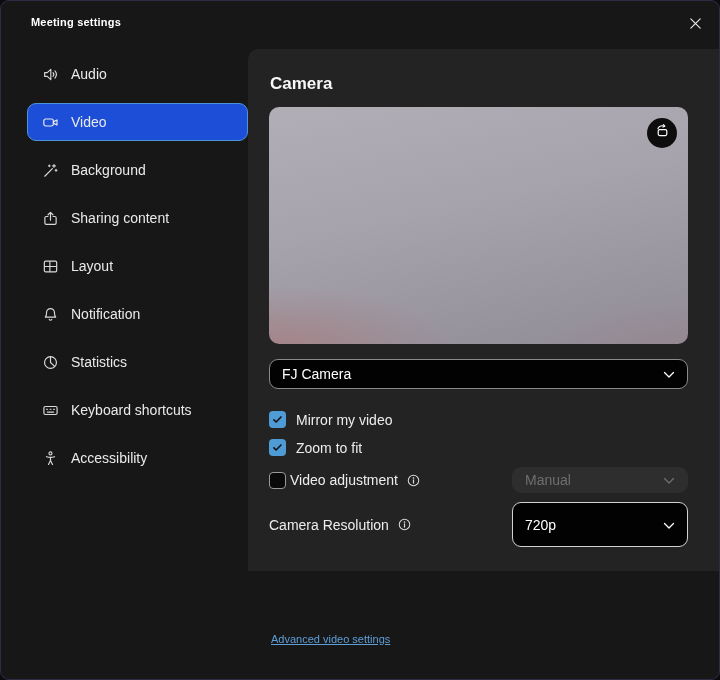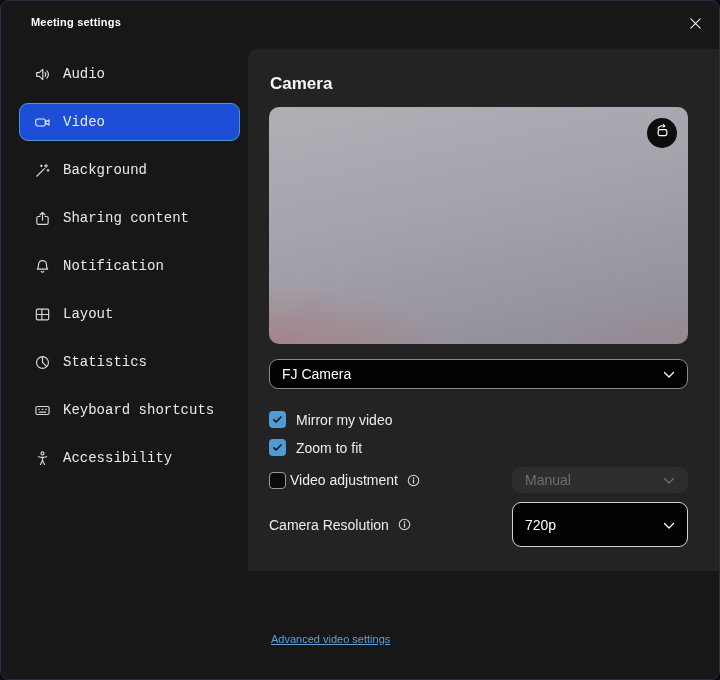--- a/index.html
+++ b/index.html
@@ -5,21 +5,21 @@
   html,body{margin:0;padding:0;width:720px;height:680px;background:#0b0a11;overflow:hidden;
     font-family:"Liberation Sans",sans-serif;}
   .window{position:absolute;inset:0;background:#171717;border:1px solid #2e2b44;border-radius:9px;
     box-sizing:border-box;overflow:hidden;}
   
   .titlebar{position:absolute;left:0;top:0;right:0;height:48px;}
   .title{position:absolute;left:30px;top:15px;font-size:11px;font-weight:bold;color:#ffffff;letter-spacing:.2px;}
   .close-btn{position:absolute;right:11px;top:11px;width:26px;height:26px;display:flex;align-items:center;
     justify-content:center;cursor:pointer;border-radius:5px;}
   
-  .sidebar{position:absolute;left:8px;top:48px;width:247px;bottom:0;padding-top:6px;box-sizing:border-box;font-family:Liberation Mono, monospace;}
+  .sidebar{position:absolute;left:16px;top:48px;width:247px;bottom:0;padding-top:6px;box-sizing:border-box;}
   .nav-item{margin:0 16px 10px 10px;height:38px;border:1px solid transparent;border-radius:9px;
     display:flex;align-items:center;padding-left:13px;gap:12px;color:#eaeaea;font-size:14px;cursor:pointer;
     box-sizing:border-box;}
   .nav-item.selected{background:#1d4ed8;border-color:#4b94d4;}
   .nav-icon{width:18px;height:18px;display:flex;align-items:center;justify-content:center;flex:0 0 18px;}
   .nav-icon svg{display:block;}
   
   .panel{position:absolute;left:247px;top:48px;width:473px;height:522px;background:#232323;
     border-radius:10px 0 0 0;box-sizing:border-box;padding:20px 33px 0 21px;}
   .panel-heading{font-size:17px;font-weight:bold;color:#f7f7f7;margin:5px 0 13px 1px;}
@@ -110,36 +110,36 @@
         <svg width="17" height="17" viewBox="0 0 16 16" fill="none" stroke="#d9d9d9" stroke-width="1.1" stroke-linecap="round" stroke-linejoin="round">
             <path d="M5.6 6.1H4a1.3 1.3 0 00-1.3 1.3v4.9A1.3 1.3 0 004 13.6h8a1.3 1.3 0 001.3-1.3V7.4A1.3 1.3 0 0012 6.1h-1.6"></path>
             <path d="M8 9.6V2.4M5.7 4.5L8 2.2l2.3 2.3"></path>
           </svg>
       </span>
       <span>Sharing content</span>
     </div>
 
     <div class="nav-item">
       <span class="nav-icon">
+        <svg width="17" height="17" viewBox="0 0 16 16" fill="none" stroke="#d9d9d9" stroke-width="1.1" stroke-linejoin="round">
+            <rect x="2.2" y="3" width="11.6" height="10" rx="1.2"></rect>
+            <path d="M7.4 3v10M2.2 8h11.6"></path>
+          </svg>
+      </span>
+      <span>Layout</span>
+    </div>
+
+    <div class="nav-item">
+      <span class="nav-icon">
         <svg width="17" height="17" viewBox="0 0 16 16" fill="none" stroke="#d9d9d9" stroke-width="1.1" stroke-linejoin="round" stroke-linecap="round">
             <path d="M8 2.4a3.7 3.7 0 013.7 3.7c0 2.8.6 3.7 1.2 4.3H3.1c.6-.6 1.2-1.5 1.2-4.3A3.7 3.7 0 018 2.4z"></path>
             <path d="M6.8 12.6a1.3 1.3 0 002.4 0"></path>
           </svg>
       </span>
       <span>Notification</span>
-    </div>
-
-    <div class="nav-item">
-      <span class="nav-icon">
-        <svg width="17" height="17" viewBox="0 0 16 16" fill="none" stroke="#d9d9d9" stroke-width="1.1" stroke-linejoin="round">
-            <rect x="2.2" y="3" width="11.6" height="10" rx="1.2"></rect>
-            <path d="M7.4 3v10M2.2 8h11.6"></path>
-          </svg>
-      </span>
-      <span>Layout</span>
     </div>
 
 
     <div class="nav-item">
       <span class="nav-icon">
         <svg width="17" height="17" viewBox="0 0 16 16" fill="none" stroke="#d9d9d9" stroke-width="1.1" stroke-linecap="round">
             <circle cx="8" cy="8" r="5.6"></circle>
             <path d="M8 2.4V8l3.9 3.6"></path>
           </svg>
       </span>

